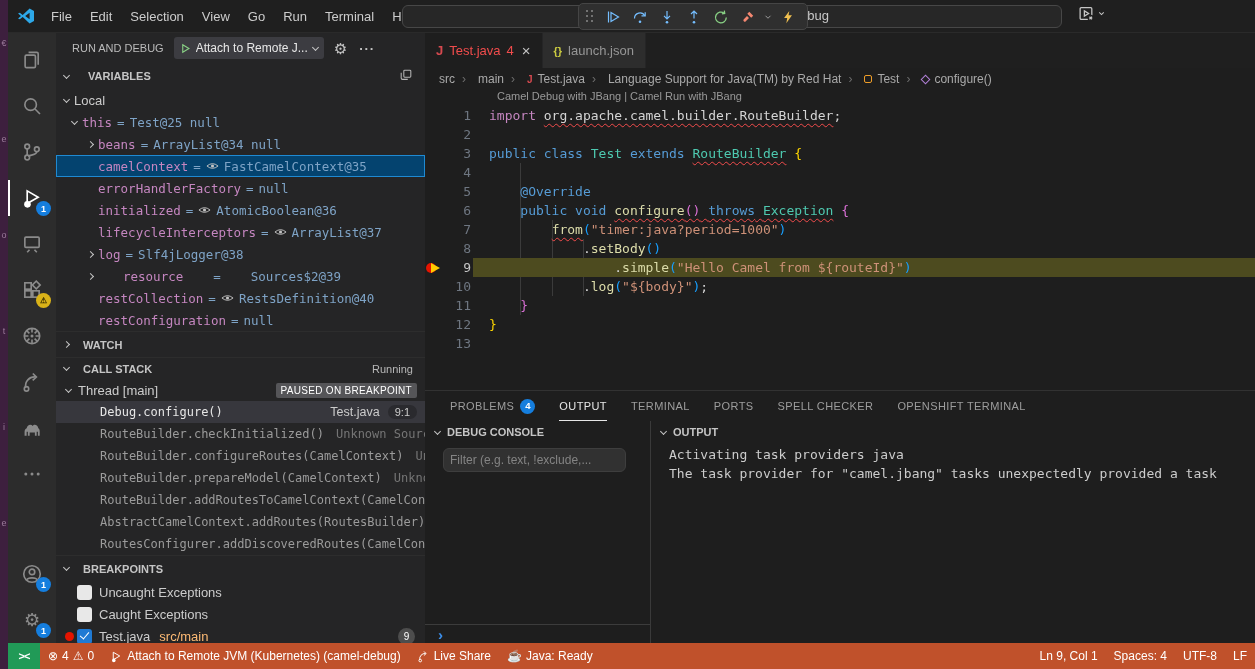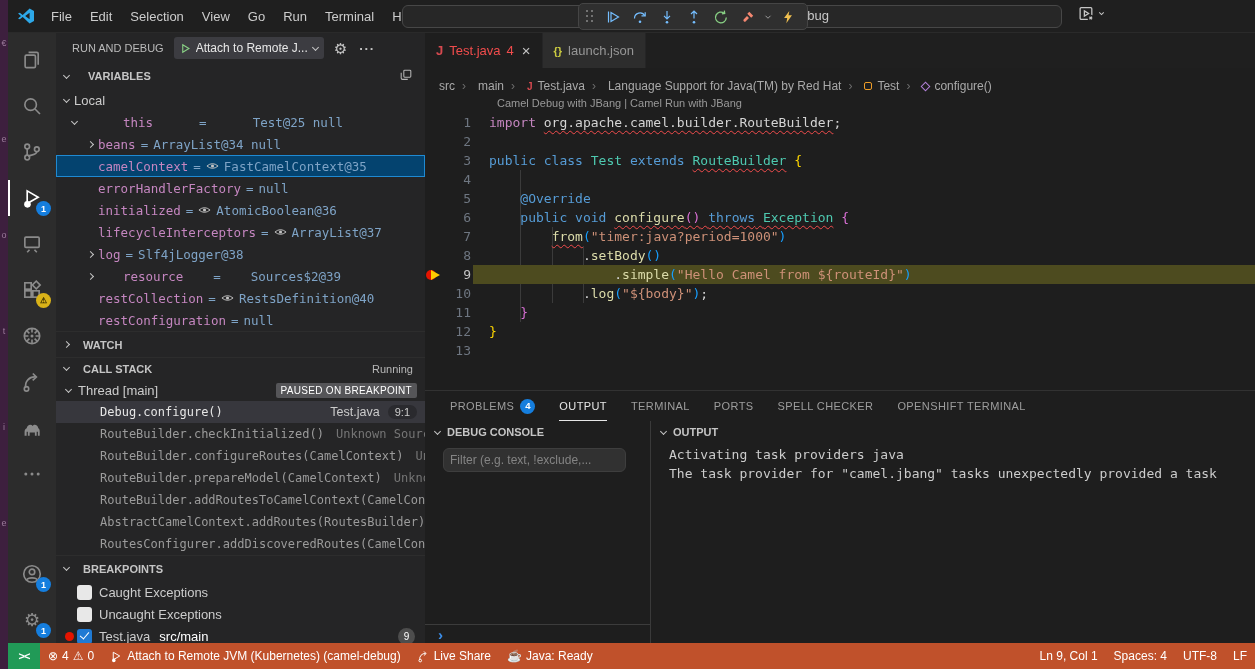--- a/index.html
+++ b/index.html
@@ -72,33 +72,33 @@
   .frame.push .fn { flex:1; }
   .frame.push .src { color:#cccccc; font-family:"Liberation Sans", sans-serif; font-size:12.5px; }
   .frame-badge { margin-left:8px; background:#2a2a2e; border-radius:9px; padding:1px 7px; font-size:11px; color:#cccccc; font-family:"Liberation Sans", sans-serif; flex:none; }
 
   .bp-row { height:22px; display:flex; align-items:center; padding-left:6px; color:#cccccc; }
   .bp-slot { width:15px; display:flex; justify-content:center; flex:none; }
   .bp-red { width:9px; height:9px; border-radius:50%; background:#e51400; }
   .cbx { width:15px; height:15px; background:#e8e8e8; border-radius:3px; margin-right:7px; flex:none; }
   .cbx.checked { background:#1f7ad4; position:relative; }
   .cbx.checked::after { content:""; position:absolute; left:4.5px; top:1.5px; width:4px; height:8px; border-right:1.8px solid #fff; border-bottom:1.8px solid #fff; transform:rotate(40deg); }
-  .bp-extra { margin-left:9px; color:#ffffff; }
+  .bp-extra { margin-left:9px; color:#fdba74; }
   .bp-badge { margin-left:auto; margin-right:10px; width:17px; height:17px; border-radius:50%; background:#4d4d4d; color:#fff; font-size:10px; display:flex; align-items:center; justify-content:center; }
 
   
   .editor-group { position:absolute; left:425px; top:33px; right:0; height:357px; background:#1e1e1e; overflow:hidden; }
   .tabbar { height:35px; background:#1f1f1f; display:flex; }
   .tab { display:flex; align-items:center; gap:6px; padding:0 11px; font-size:13px; border-right:1px solid #252526; color:#969696; background:#2d2d2d; }
   .tab.active { background:#1e1e1e; }
   .tab.active .tab-label, .tab.active .tab-badge { color:#f14c4c; }
   .ic-java { color:#d6494f; font-weight:bold; font-size:13px; }
   .ic-braces { color:#cbcb41; font-weight:bold; font-size:11px; }
   .tab-close { color:#c5c5c5; font-size:15px; margin-left:2px; }
-  .breadcrumbs { height:22px; display:flex; align-items:center; padding-left:14px; font-size:12px; color:#a9a9a9; white-space:nowrap;margin-top:7px; }
+  .breadcrumbs { height:22px; display:flex; align-items:center; padding-left:14px; font-size:12px; color:#a9a9a9; white-space:nowrap; }
   .crumb { display:flex; align-items:center; gap:5px; }
   .crumb + .crumb::before { content:"›"; color:#6d6d6d; padding:0 7px; }
   .bc-java { color:#d6494f; font-weight:bold; font-size:10px; }
   .bc-class { width:8px; height:8px; border:1.5px solid #ee9d28; border-radius:2px; display:inline-block; }
   .bc-method { width:7px; height:7px; border:1.5px solid #b180d7; transform:rotate(45deg); display:inline-block; }
   .codelens { height:16px; font-size:11px; color:#999999; padding-left:72px; }
   .code-body { position:relative; }
   .code-line { position:relative; height:19px; display:flex; align-items:center; }
   .code-line.current { background:linear-gradient(to right, transparent 48px, #4d4b1f 48px); }
   .cl-gutter { width:20px; flex:none; position:relative; height:19px; }
@@ -346,21 +346,21 @@
 
     <div class="var-row row-scope" style="padding-left: 2px;">
           <span class="tw-box tw-down">
             <span class="chev down"></span>
           </span>
           <span class="vname">Local</span>
           <span class="veq"></span>
 
           <span class="vval"></span>
         </div>
-        <div class="var-row" style="padding-left: 10px; gap: 41px;">
+        <div class="var-row" style="padding-left: 10px;">
           <span class="tw-box tw-down">
             <span class="chev down"></span>
           </span>
           <span class="vname">this</span>
           <span class="veq">=</span>
 
           <span class="vval">Test@25 null</span>
         </div>
         <div class="var-row" style="padding-left: 26px;">
           <span class="tw-box tw-right">
@@ -520,28 +520,28 @@
 
     <div class="section-header tall">
       <span class="chev down"></span>
       <span>BREAKPOINTS</span>
     </div>
     <div>
 
     <div class="bp-row">
           <span class="bp-slot"></span>
           <span class="cbx"></span>
-          <span>Caught Exceptions</span>
+          <span>Uncaught Exceptions</span>
           <span class="bp-extra"></span>
 
         </div>
         <div class="bp-row">
           <span class="bp-slot"></span>
           <span class="cbx"></span>
-          <span>Uncaught Exceptions</span>
+          <span>Caught Exceptions</span>
           <span class="bp-extra"></span>
 
         </div>
         <div class="bp-row">
           <span class="bp-slot">
             <span class="bp-red"></span>
           </span>
           <span class="cbx checked"></span>
           <span>Test.java</span>
           <span class="bp-extra">src/main</span>

